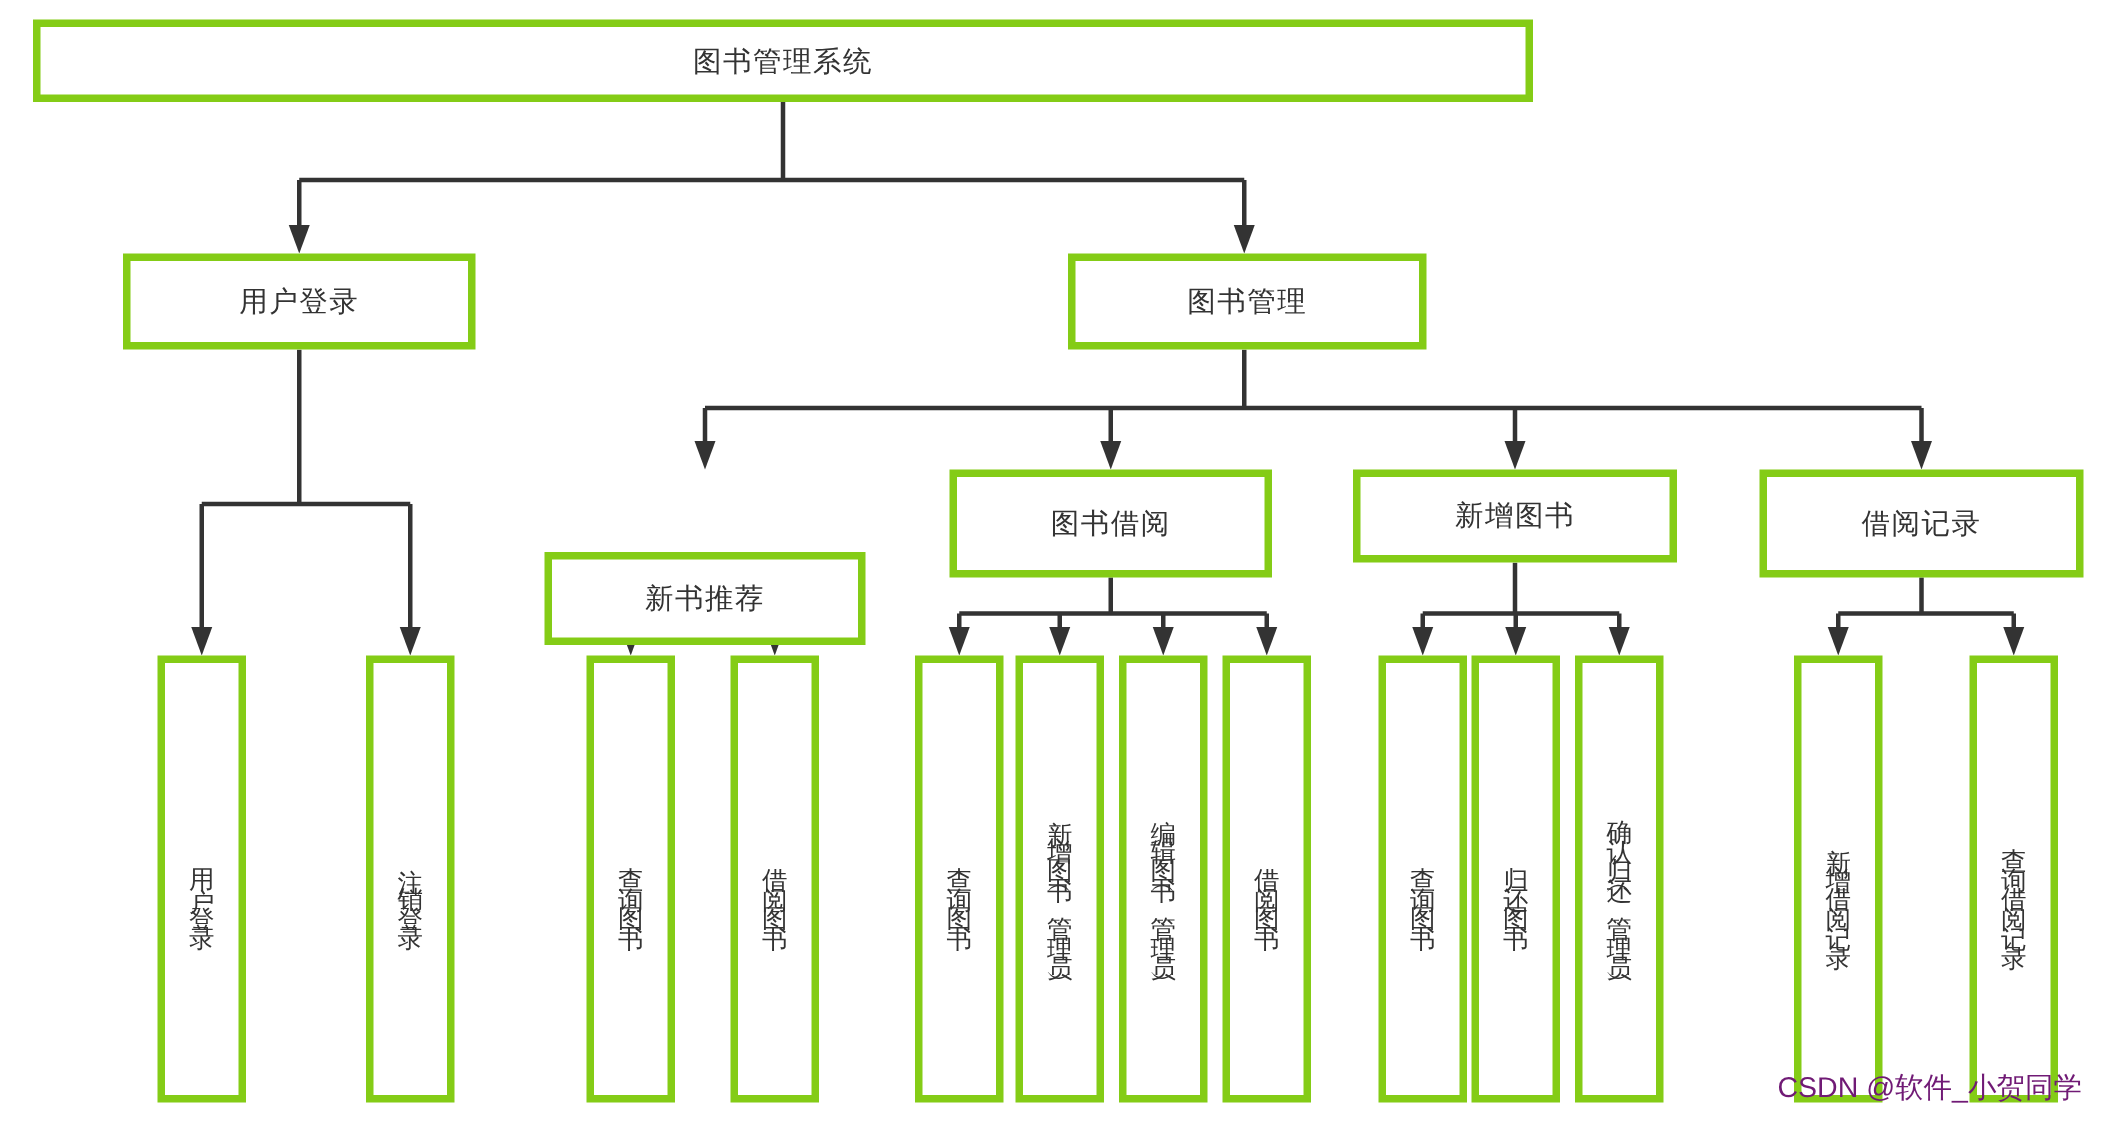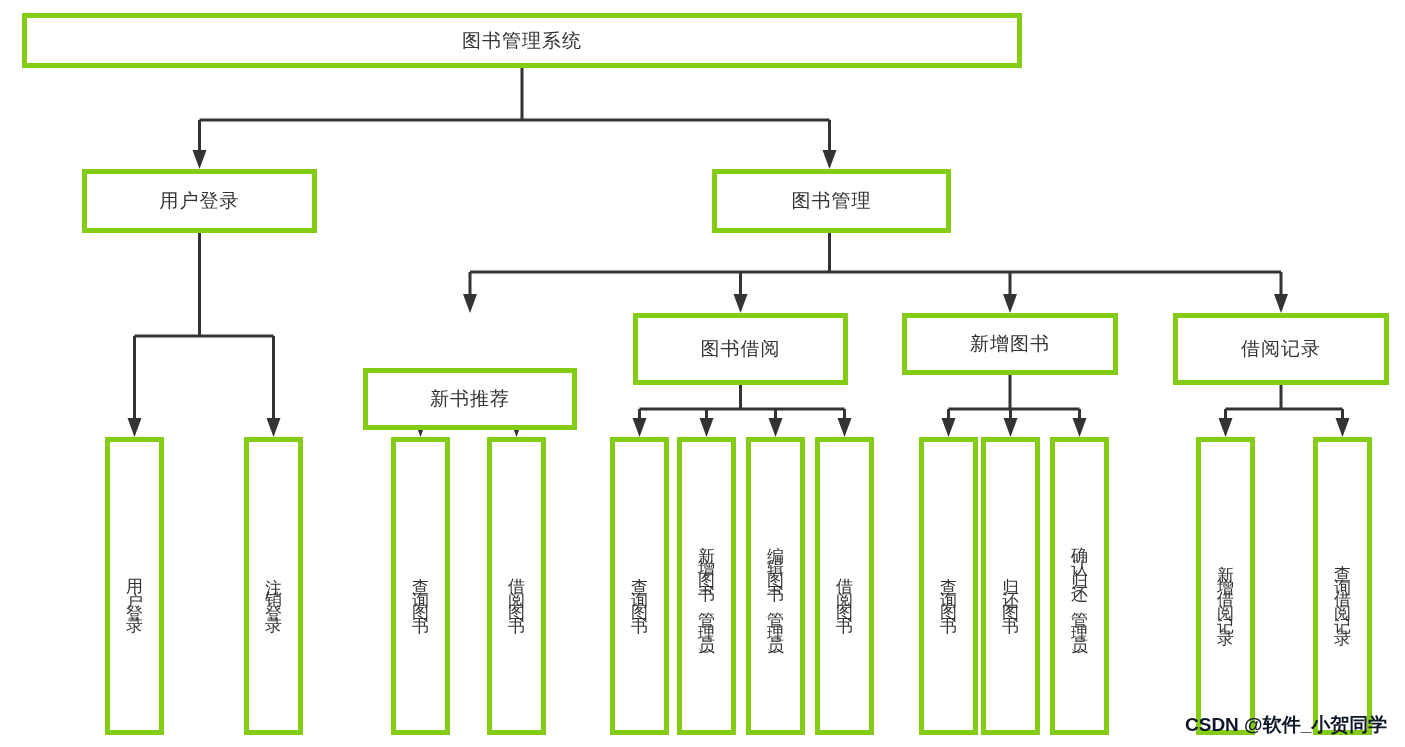--- a/index.html
+++ b/index.html
@@ -27,24 +27,23 @@
     font-size:17px;
     letter-spacing:13px;
     line-height:1;
     padding-top:10px;
   }
   .watermark{
     position:absolute;
     left:1185px;top:712px;
     width:215px;
     font-size:19px;
-    color:#0f172a;
+    color:#701a75;
     white-space:nowrap;
     z-index:5;
-    font-weight:bold;
   }
 </style>
 </head>
 <body>
 
 <div class="canvas">
 
   <svg class="wires" viewBox="0 0 1405 747" xmlns="http://www.w3.org/2000/svg">
     <g stroke="#333333" stroke-width="3" fill="none">
 

